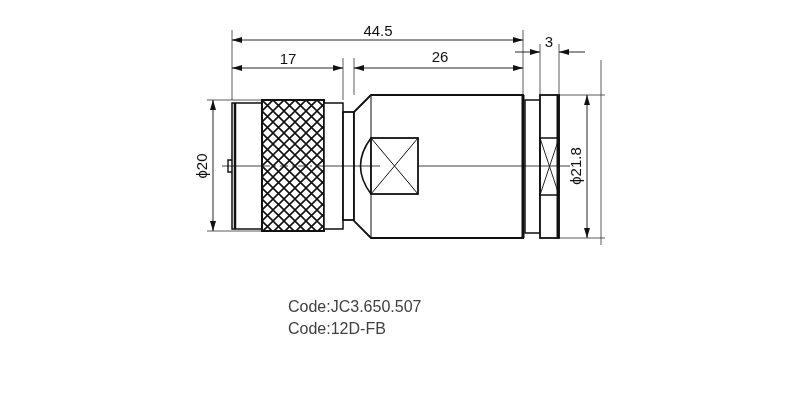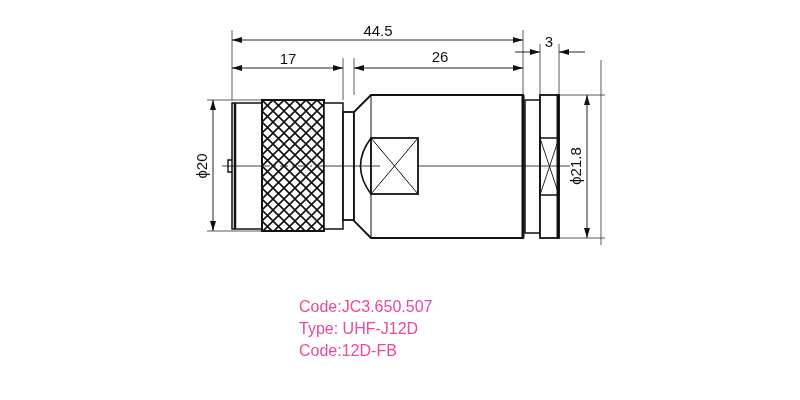--- a/index.html
+++ b/index.html
@@ -1,19 +1,19 @@
 <!DOCTYPE html>
 <html><head>
   <meta charset="utf-8">
   <style>
     html, body { margin: 0; padding: 0; background: #ffffff; }
     body { width: 800px; height: 400px; position: relative; overflow: hidden; font-family: "Liberation Sans", sans-serif; }
     #drawing { position: absolute; left: 0; top: 0; width: 800px; height: 400px; }
     .dimtext { font-family: "Liberation Sans", sans-serif; font-size: 15px; fill: #111; }
-    .info { position: absolute; left: 299px; top: 296px; font-size: 16px; line-height: 22px; color: #ec4899; }
+    .info { position: absolute; left: 288px; top: 296px; font-size: 16px; line-height: 22px; color: #404040; }
     .info div { white-space: nowrap; }
   </style>
 </head>
 <body>
 
 <svg id="drawing" viewBox="0 0 800 400" xmlns="http://www.w3.org/2000/svg">
   <defs>
     <marker id="arr" markerWidth="10" markerHeight="6" refX="10" refY="3" orient="auto-start-reverse" markerUnits="userSpaceOnUse">
       <path d="M0,0 L10,3 L0,6 Z" fill="#111"></path>
     </marker>
@@ -85,15 +85,14 @@
   <g stroke="#111" stroke-width="0.8" fill="none">
     <line x1="222" y1="166" x2="262" y2="166"></line>
     <line x1="262" y1="166" x2="324" y2="166" stroke-dasharray="8,4,2,4"></line>
     <line x1="324" y1="166" x2="380" y2="166"></line>
     <line x1="418" y1="166" x2="570" y2="166"></line>
   </g>
 </svg>
 
 <div class="info">
   <div>Code:JC3.650.507</div>
-  <div>Type: UHF-J12D</div>
   <div>Code:12D-FB</div>
 </div>
 
 </body></html>

